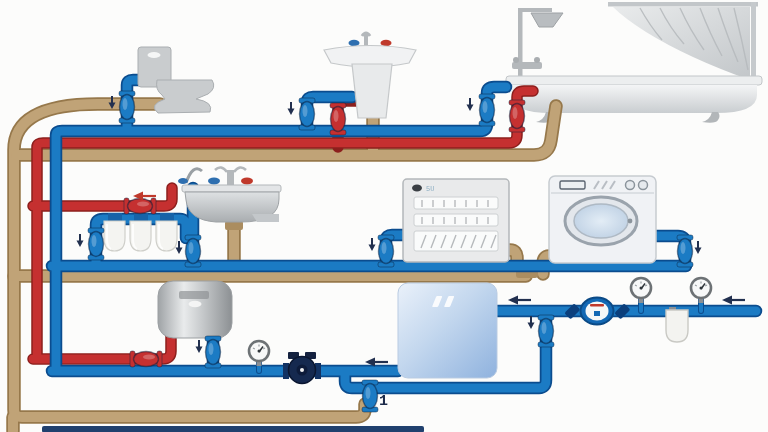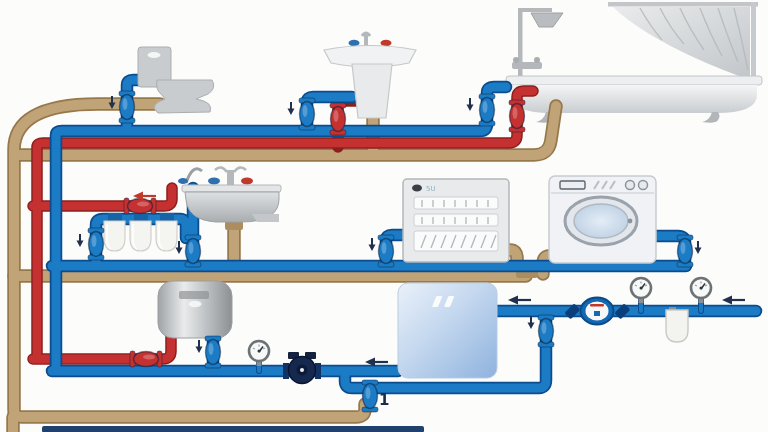--- a/index.html
+++ b/index.html
@@ -1,16 +1,16 @@
 <!DOCTYPE html>
 <html style="--cold_water: #1b7bc4; --hot_water: #c53030; --drain: #c0a377; --fitting_dark: #0b4c8e; --hot_dark: #8c1f1d; --drain_dark: #96784b; --background: #fcfcfb; --footer_bar: #20406e;"><head>
 <meta charset="utf-8">
 <style>
   html,body{margin:0;padding:0;background:#e8e8e8;font-family:"DejaVu Sans",sans-serif;}
-  #stage{position:relative;width:768px;height:432px;background:var(--background,#fcfcfb);overflow:hidden;}
+  #stage{position:relative;width:768px;height:432px;background:var(--background,#fcfcfb);overflow:hidden;font-family:Liberation Mono, monospace;}
   svg{position:absolute;left:0;top:0;}
   .p-cold{stroke:var(--cold_water,#1b7bc4);fill:none;}
   .p-cold-o{stroke:var(--fitting_dark,#0b4c8e);fill:none;}
   .p-hot{stroke:var(--hot_water,#c53030);fill:none;}
   .p-hot-o{stroke:var(--hot_dark,#8c1f1d);fill:none;}
   .p-tan{stroke:var(--drain,#c0a377);fill:none;}
   .p-tan-o{stroke:var(--drain_dark,#96784b);fill:none;}
   text{user-select:none;}
 </style>
 </head>

